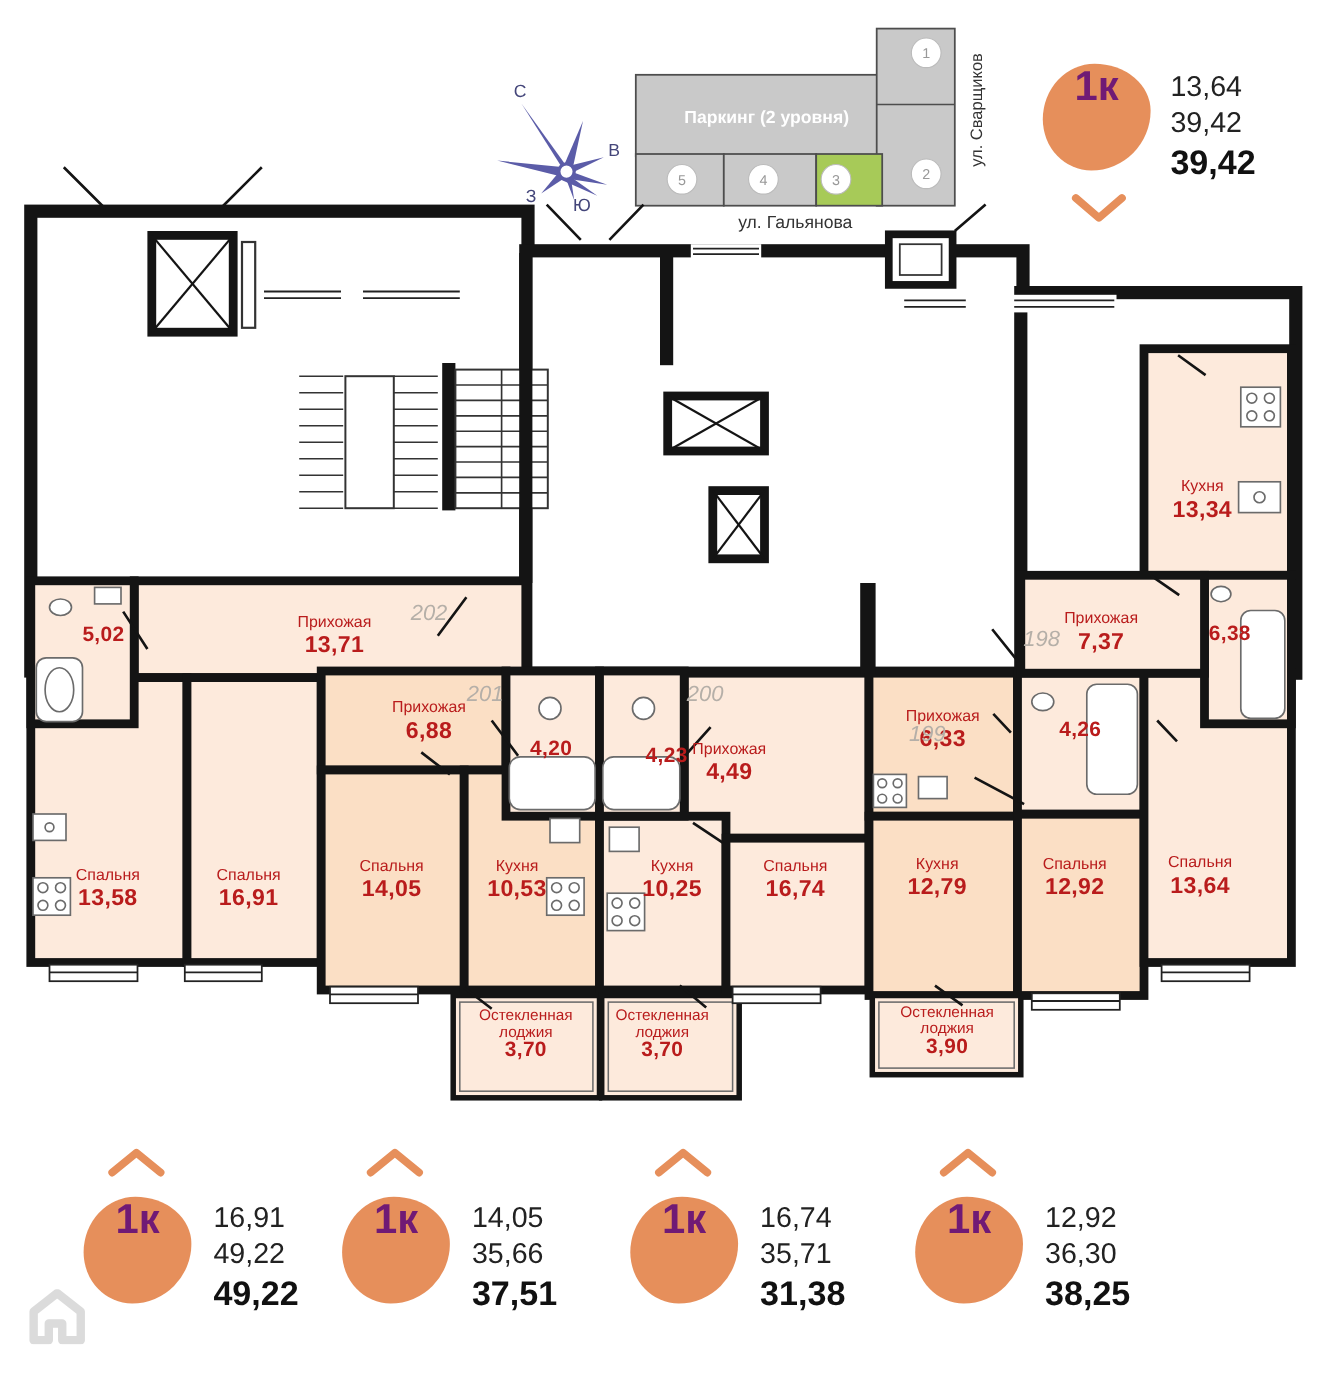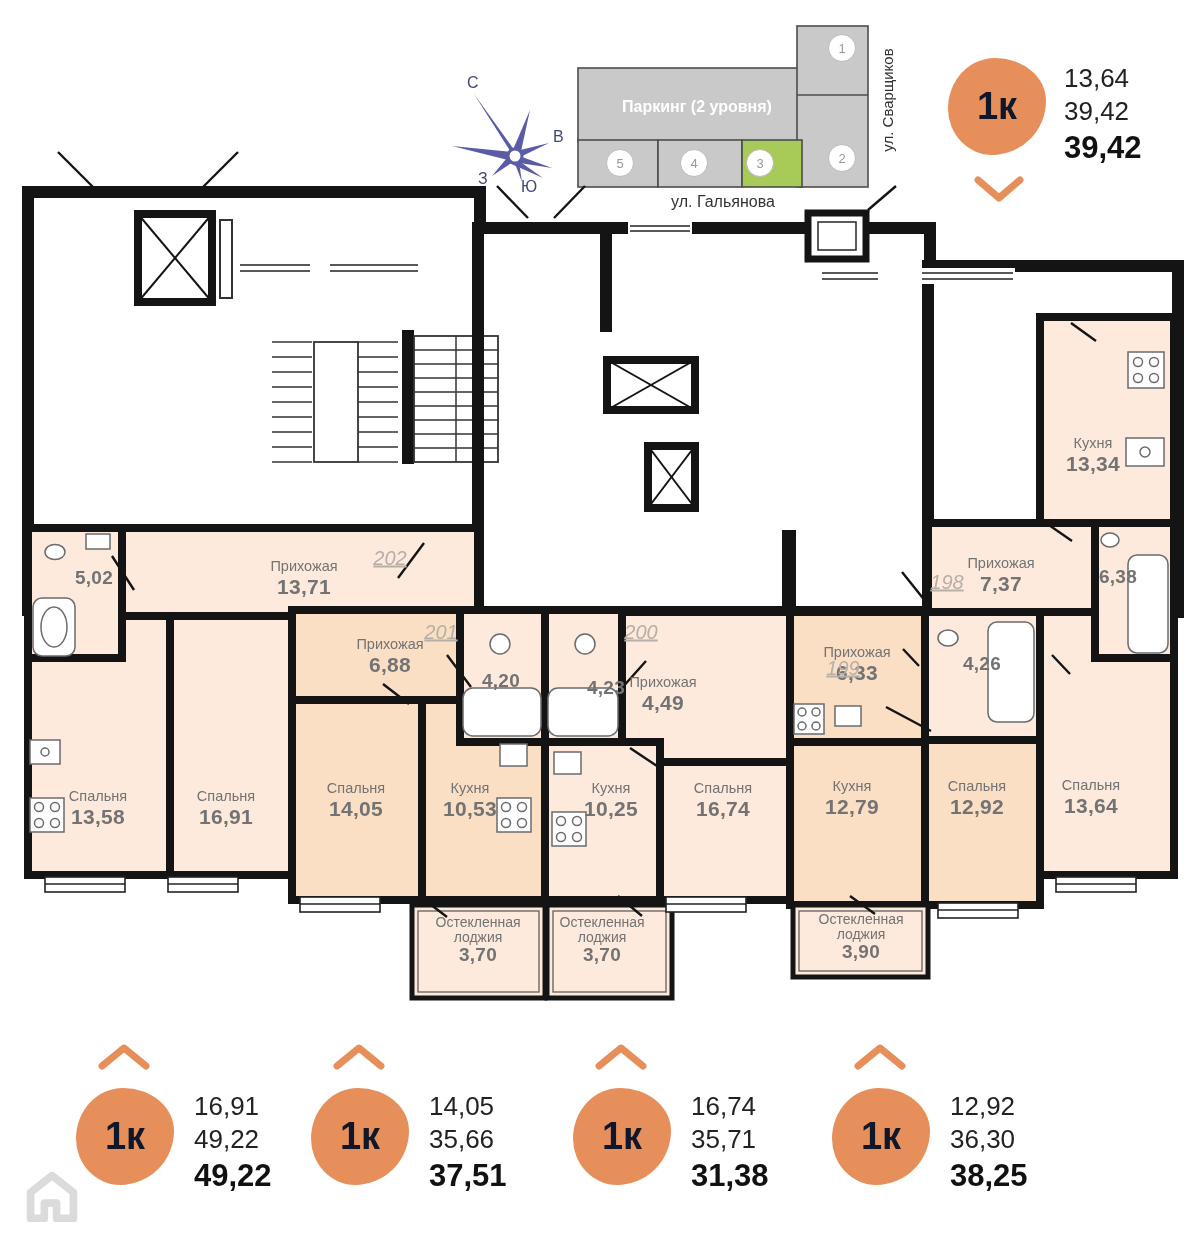--- a/index.html
+++ b/index.html
@@ -20,33 +20,33 @@
   .tread{stroke:#333;stroke-width:1.5;fill:none;}
   .winln{stroke:#222;stroke-width:1.6;fill:none;}
   .wingap{fill:#fff;}
   .sill{fill:#fff;stroke:#222;stroke-width:1.6;}
   .xbox{fill:#fff;stroke:var(--wall);stroke-width:8;}
   .xline{stroke:var(--wall);stroke-width:2;fill:none;}
   .blackwall{fill:var(--wall);}
 
   
   .rl{position:absolute;transform:translate(-50%,-50%);text-align:center;
-      line-height:1.15;white-space:nowrap;color:#737373;}
+      line-height:1.15;white-space:nowrap;color:#b91c1c;}
   .rl .n{font-size:14.5px;display:block;}
   .rl .a{font-size:21px;font-weight:700;display:block;letter-spacing:.3px;}
   .rl.sm .a{font-size:19px;margin-left:28px;}
   .rl.lodge-lbl{white-space:normal;width:112px;}
   .rl.lodge-lbl .n{font-size:14px;line-height:1.05;}
   .rl.lodge-lbl .a{font-size:19px;}
   .unum{position:absolute;transform:translate(-50%,-50%);font-style:italic;
-        color:#b5afa8;font-size:20px;text-decoration:underline;}
+        color:#b5afa8;font-size:20px;}
 
   
-  .blob{width:98px;height:97px;background:var(--accent);color:#0f172a;
-        display:flex;align-items:center;justify-content:center;
+  .blob{width:98px;height:97px;background:var(--accent);color:#701a75;
+        display:flex;justify-content:center;
         font-weight:700;font-size:38px;
         border-radius:48% 52% 55% 45% / 52% 44% 56% 48%;}
   .vals{position:absolute;text-align:left;}
   .vals .v{font-size:26px;color:#222;line-height:1.28;}
   .vals .vt{font-size:31px;font-weight:700;color:#111;line-height:1.2;}
   .chev{stroke:var(--accent);stroke-width:7;fill:none;stroke-linecap:round;
         stroke-linejoin:round;}
   .card{position:absolute;}
 
   

